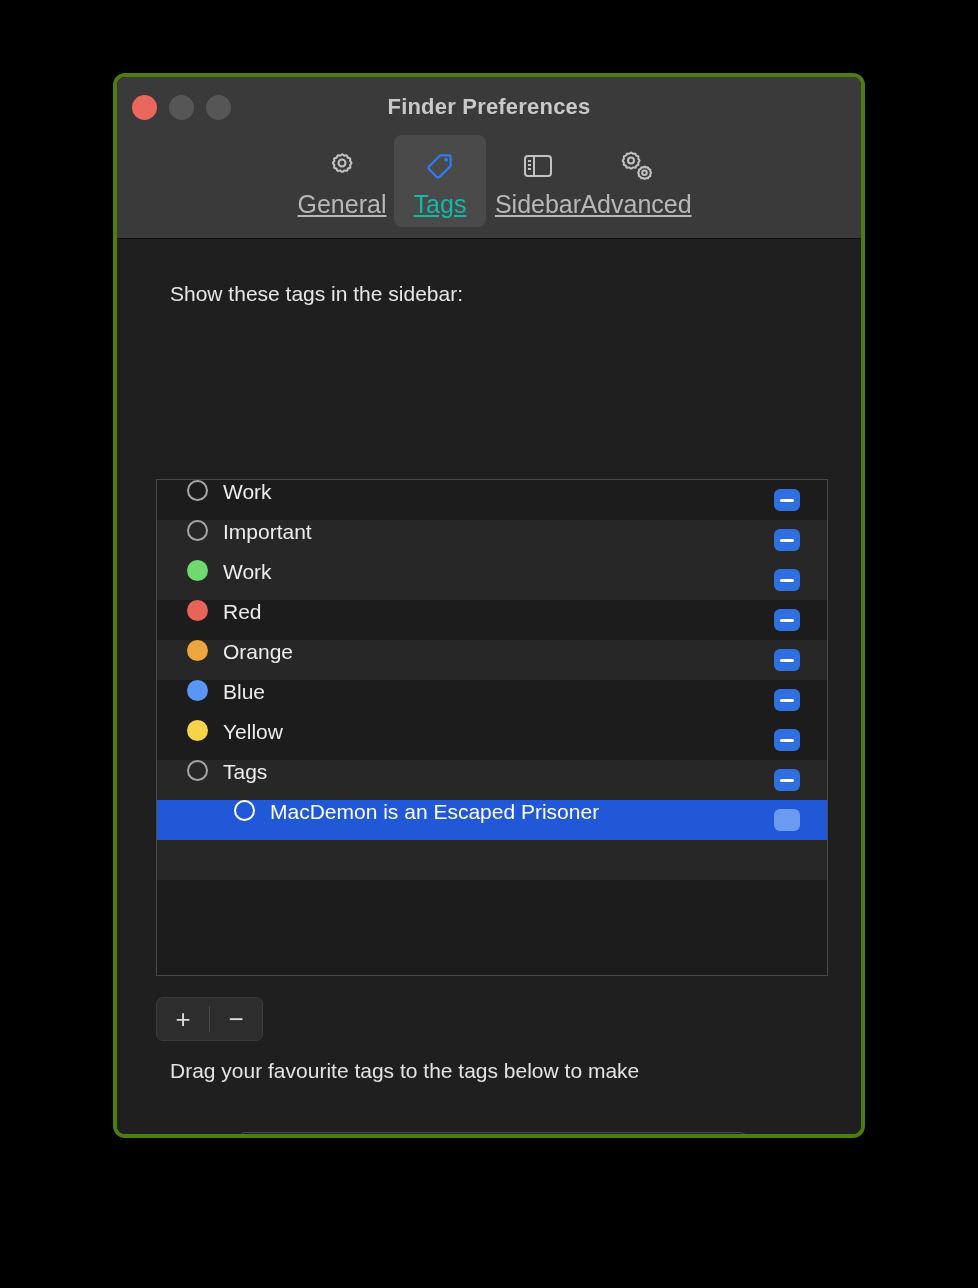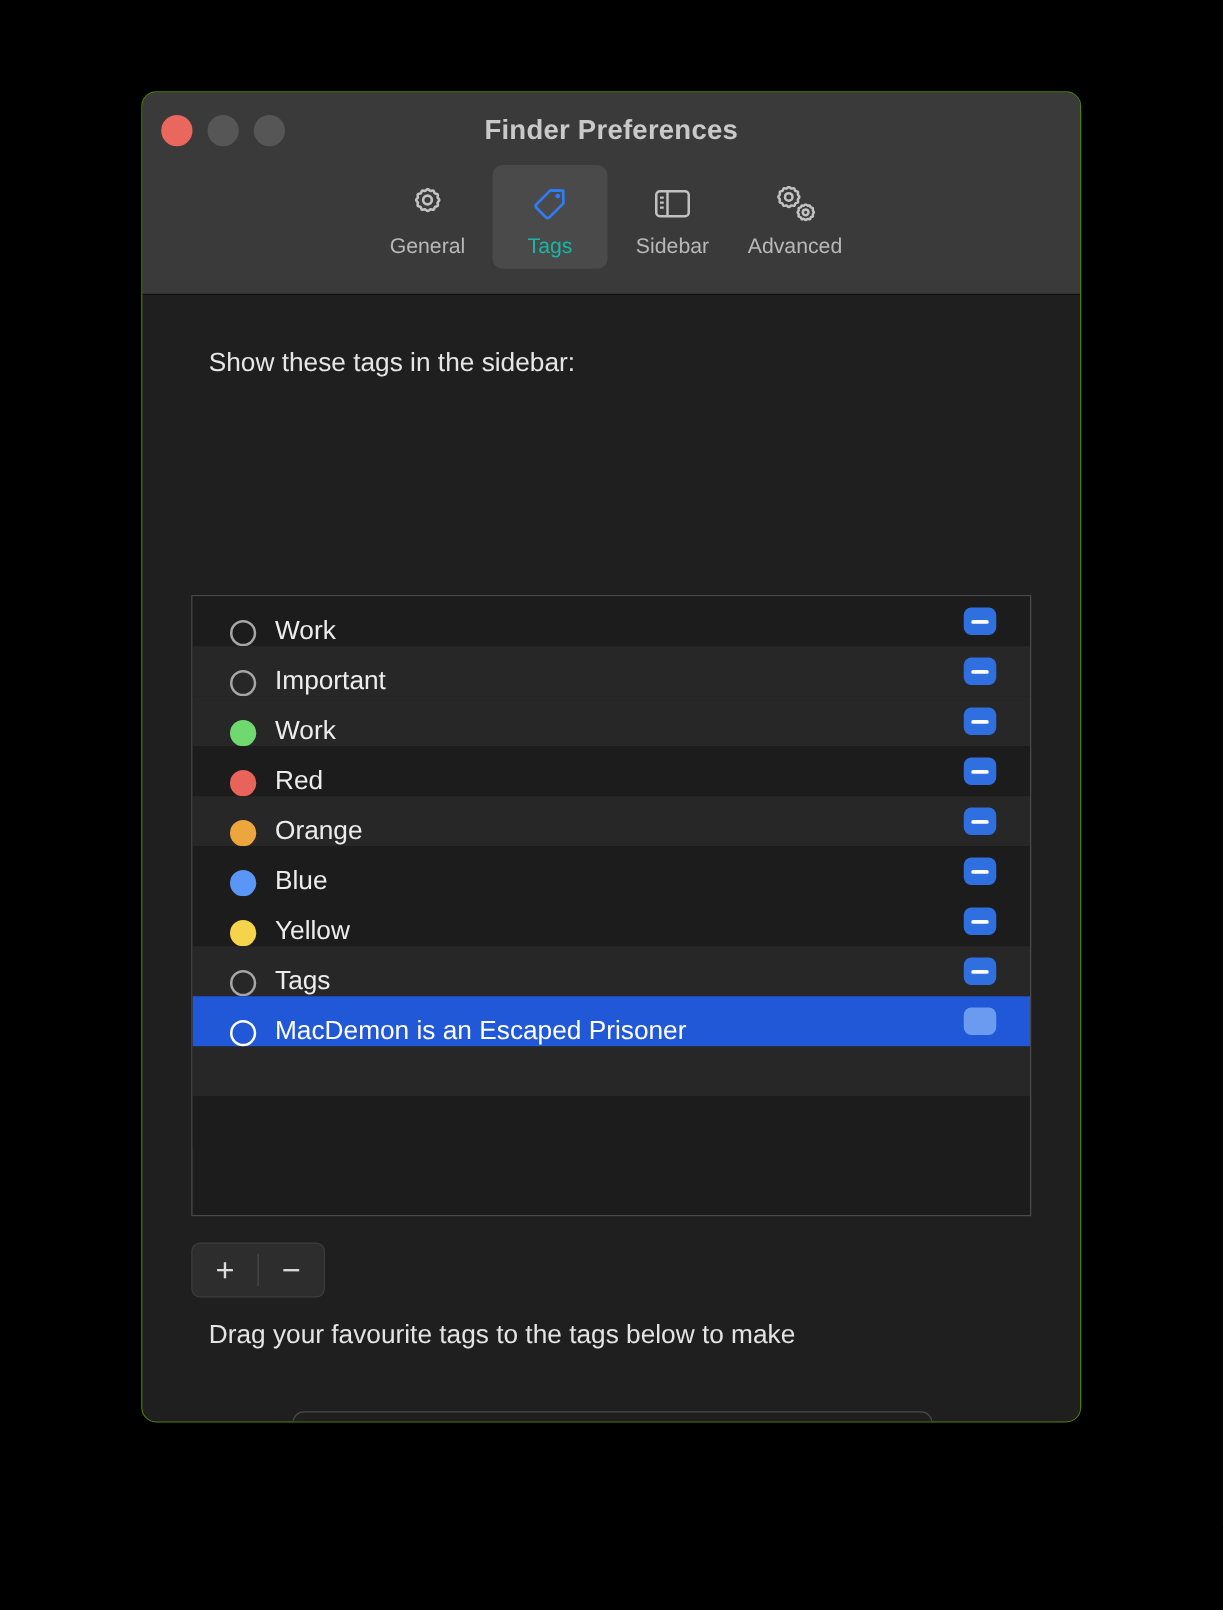--- a/index.html
+++ b/index.html
@@ -15,21 +15,21 @@
 
   
   #window {
     position: absolute;
     left: 113px;
     top: 73px;
     width: 752px;
     height: 1065px;
     background: #201f1f;
     border-radius: 12px;
-    border: 1px solid #4d7c0f;
+    border: 4px solid #4d7c0f;
     box-sizing: border-box;
     overflow: hidden;
   }
 
   
   #titlebar {
     position: relative;
     height: 162px;
     background: #3a3a3a;
     border-bottom: 1px solid #111;
@@ -82,23 +82,24 @@
     cursor: default;
   }
   .tb-item.selected { background: #4a4a4a; }
   .tb-icon {
     height: 42px;
     display: flex;
     align-items: center;
     justify-content: center;
   }
   .tb-label {
-    font-size: 17px;
+    font-size: 25px;
     color: #b8b8b8;
     line-height: 1.1;
+    text-decoration: underline;
   }
   .tb-item.selected .tb-label { color: #14b8a6; }
 
   
   #content {
     position: relative;
     padding: 0;
     height: 902px;
     background: #201f1f;
   }
@@ -120,26 +121,26 @@
     height: 497px;
     border: 1px solid #4a4a4a;
     box-sizing: border-box;
     background: #1d1c1c;
     overflow: hidden;
   }
   .tag-row {
     position: relative;
     height: 40px;
     display: flex;
-    align-items: flex-end;
+    align-items: flex-start;
     box-sizing: border-box;
   }
   .tag-row.odd  { background: #1d1c1c; }
   .tag-row.even { background: #282727; }
-  .tag-row.selected { background: #2058d8; }
+  .tag-row.selected { background: #2058d8; padding-left: 47px; }
 
   .swatch {
     width: 21px;
     height: 21px;
     border-radius: 50%;
     margin-left: 30px;
     flex: 0 0 auto;
     box-sizing: border-box;
   }
   .swatch.empty {

